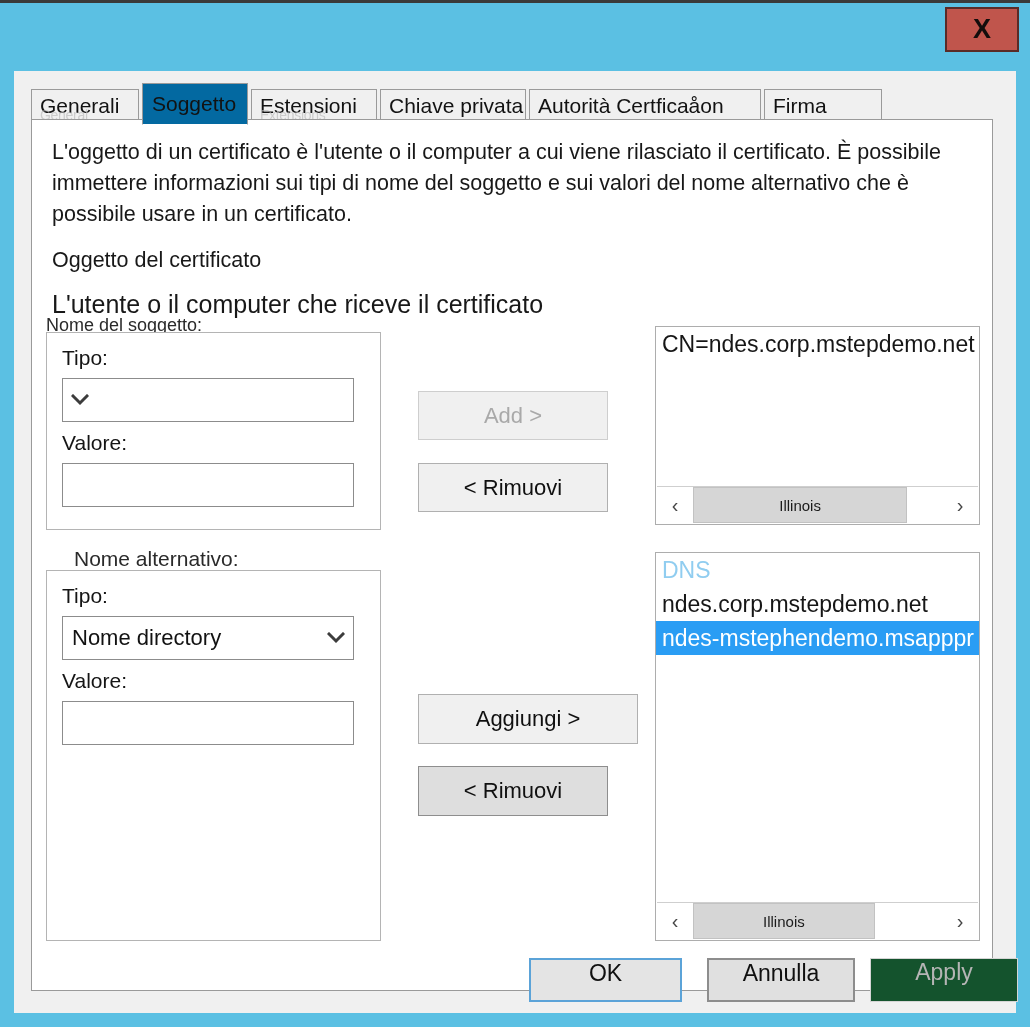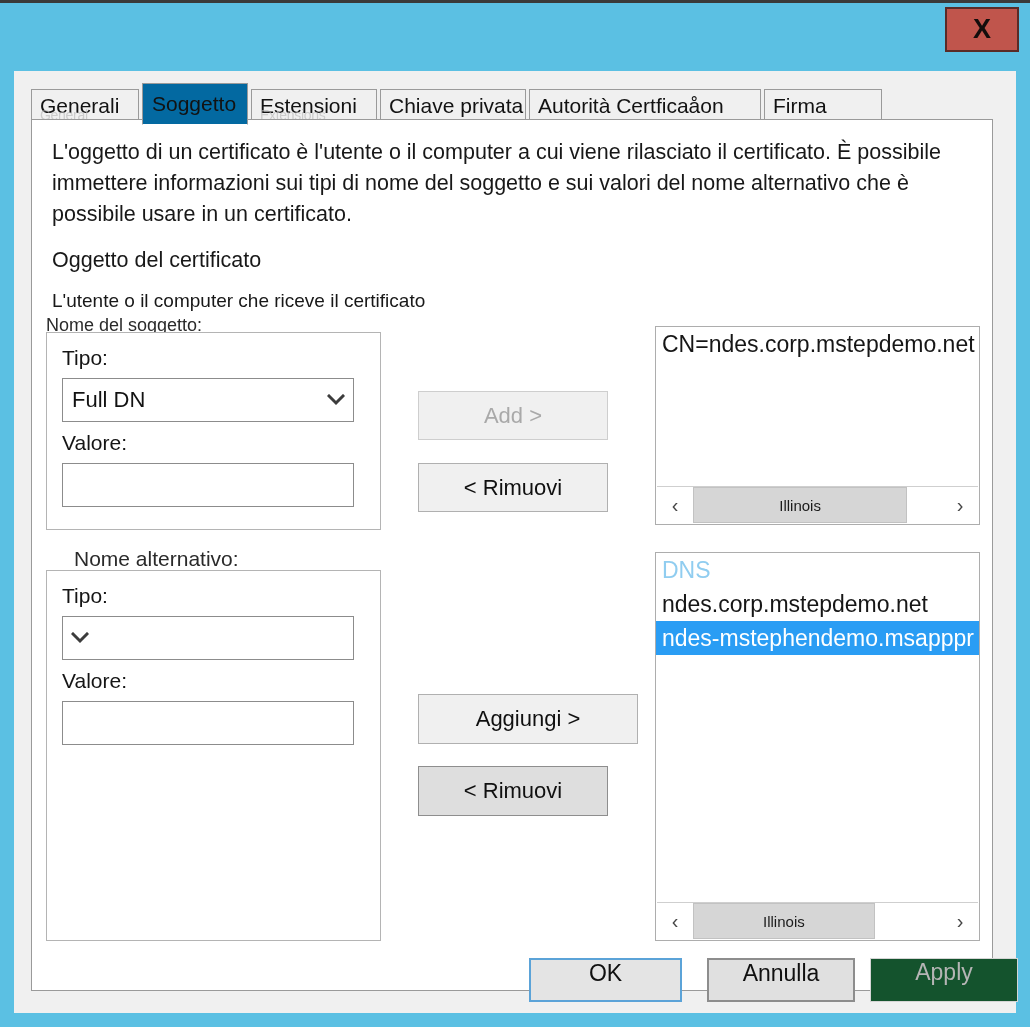--- a/index.html
+++ b/index.html
@@ -153,21 +153,21 @@
     position: absolute;
     left: 20px;
     top: 128px;
     font-size: 21.5px;
     color: #181818;
   }
   .subheading {
     position: absolute;
     left: 20px;
     top: 170px;
-    font-size: 19px;
+    font-size: 25px;
     color: #181818;
   }
 
   
   .group-label {
     position: absolute;
     font-size: 18px;
     color: #2a2a2a;
   }
   .group-box {
@@ -383,35 +383,35 @@
       <div class="tab-panel">
 
         <div class="intro">L'oggetto di un certificato è l'utente o il computer a cui viene rilasciato il certificato. È possibile immettere informazioni sui tipi di nome del soggetto e sui valori del nome alternativo che è possibile usare in un certificato.</div>
         <div class="heading">Oggetto del certificato</div>
         <div class="subheading">L'utente o il computer che riceve il certificato</div>
 
         <div class="group-label" style="left:14px; top:195px;">Nome del soggetto:</div>
         <div class="group-box" style="left:14px; top:212px; width:335px; height:198px;">
           <div class="field-label" style="left:15px; top:13px;">Tipo:</div>
           <div class="combo" style="left:15px; top:45px; width:292px; height:44px;">
-            <span class="combo-value">Full DN</span>
             <span class="chev">
               <svg width="18" height="12" viewBox="0 0 18 12">
                   <path d="M2 2 L9 9 L16 2" stroke="#3c3c3c" stroke-width="3" fill="none" stroke-linecap="square"></path>
                 </svg>
             </span>
           </div>
           <div class="field-label" style="left:15px; top:98px;">Valore:</div>
           <input class="textbox" type="text" style="left: 15px; top: 130px; width: 292px; height: 44px;" value="" placeholder="">
         </div>
 
         <div class="group-label" style="left:14px; top:427px; font-size:21px;margin-left:28px;">Nome alternativo:</div>
         <div class="group-box" style="left:14px; top:450px; width:335px; height:371px;">
           <div class="field-label" style="left:15px; top:13px;">Tipo:</div>
           <div class="combo" style="left:15px; top:45px; width:292px; height:44px;">
+            <span class="combo-value">Nome directory</span>
             <span class="chev">
               <svg width="18" height="12" viewBox="0 0 18 12">
                   <path d="M2 2 L9 9 L16 2" stroke="#3c3c3c" stroke-width="3" fill="none" stroke-linecap="square"></path>
                 </svg>
             </span>
           </div>
           <div class="field-label" style="left:15px; top:98px;">Valore:</div>
           <input class="textbox" type="text" style="left: 15px; top: 130px; width: 292px; height: 44px;" value="" placeholder="">
         </div>
 

